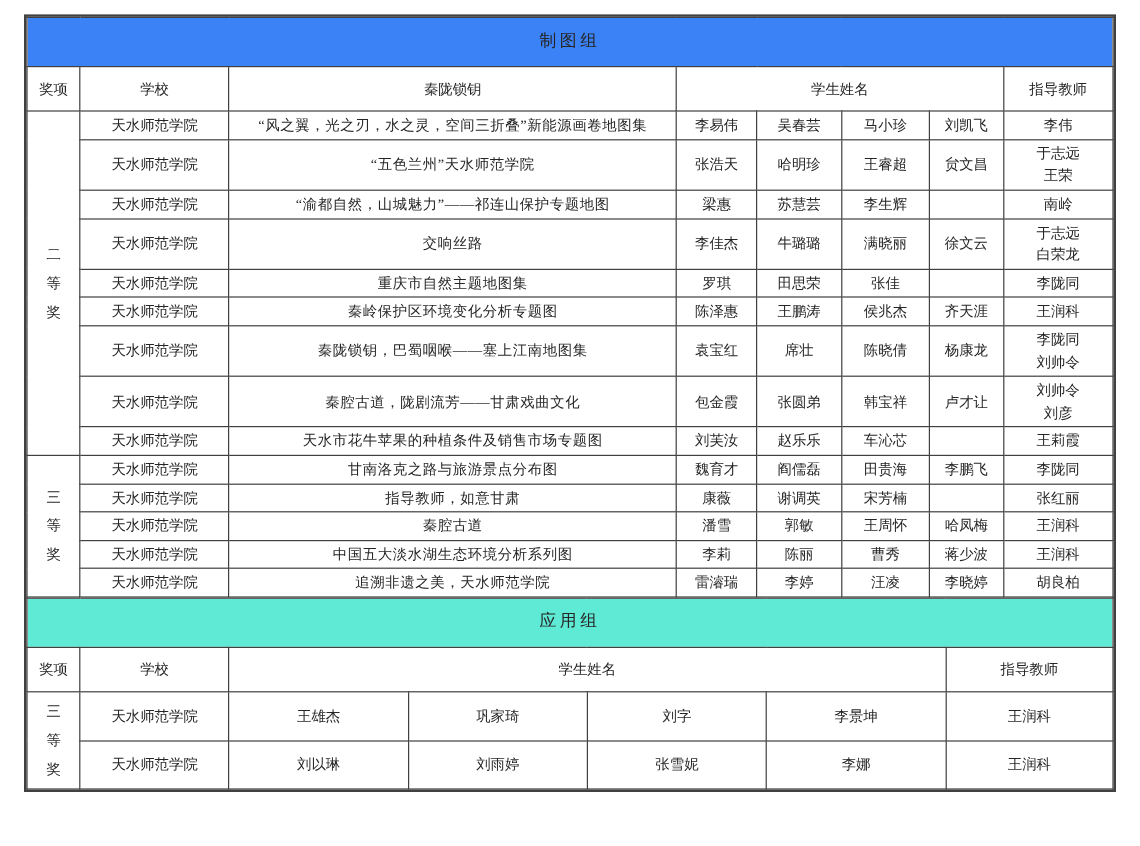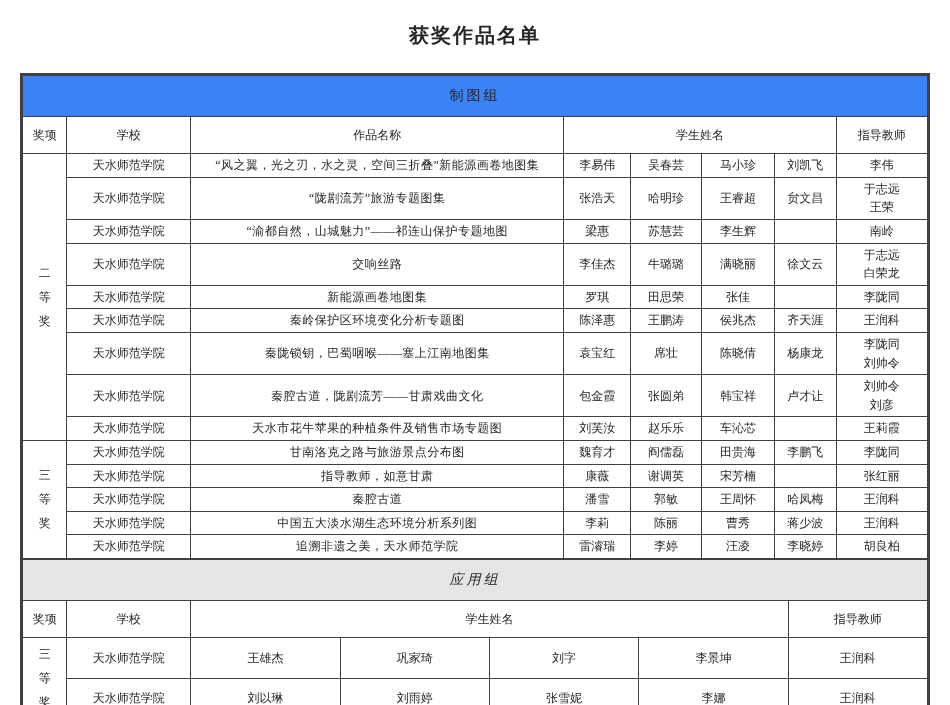--- a/index.html
+++ b/index.html
@@ -38,21 +38,20 @@
   .head-row th { padding: 9px 4px; }
   .award-cell { line-height: 2.0; padding: 4px 2px; }
   .pre { white-space: pre-line; }
   .work-cell { letter-spacing: 0.5px; }
   .tbl2 td.data { padding: 10px 4px; }
 </style>
 </head>
 <body>
 
 <div class="page">
-  <h1 class="title">获奖作品名单</h1>
 
   <div class="table-frame">
 
     <table class="tbl">
       <colgroup>
         <col style="width:4.9%">
           <col style="width:13.7%">
           <col style="width:41.2%">
         <col style="width:7.4%">
           <col style="width:7.8%">
@@ -60,41 +59,41 @@
           <col style="width:6.8%">
         <col style="width:10.1%">
       </colgroup>
       <tbody id="mapping-body">
         <tr>
           <td colspan="8" class="band" style="background: #3b82f6;">制图组</td>
         </tr>
         <tr class="head-row">
           <th>奖项</th>
           <th>学校</th>
-          <th>作品名称</th>
+          <th>秦陇锁钥</th>
           <th colspan="4">学生姓名</th>
           <th>指导教师</th>
         </tr>
       <tr>
             <td class="award-cell" rowspan="9">
               <div>二</div>
               <div>等</div>
               <div>奖</div>
             </td>
             <td class="data">天水师范学院</td>
             <td class="work-cell data">“风之翼，光之刃，水之灵，空间三折叠”新能源画卷地图集</td>
             <td class="data">李易伟</td>
             <td class="data">吴春芸</td>
             <td class="data">马小珍</td>
             <td class="data">刘凯飞</td>
             <td class="pre data">李伟</td>
           </tr>
           <tr>
             <td class="data">天水师范学院</td>
-            <td class="work-cell data">“陇剧流芳”旅游专题图集</td>
+            <td class="work-cell data">“五色兰州”天水师范学院</td>
             <td class="data">张浩天</td>
             <td class="data">哈明珍</td>
             <td class="data">王睿超</td>
             <td class="data">贠文昌</td>
             <td class="pre data">于志远
 王荣</td>
           </tr>
           <tr>
             <td class="data">天水师范学院</td>
             <td class="work-cell data">“渝都自然，山城魅力”——祁连山保护专题地图</td>
@@ -109,21 +108,21 @@
             <td class="work-cell data">交响丝路</td>
             <td class="data">李佳杰</td>
             <td class="data">牛璐璐</td>
             <td class="data">满晓丽</td>
             <td class="data">徐文云</td>
             <td class="pre data">于志远
 白荣龙</td>
           </tr>
           <tr>
             <td class="data">天水师范学院</td>
-            <td class="work-cell data">新能源画卷地图集</td>
+            <td class="work-cell data">重庆市自然主题地图集</td>
             <td class="data">罗琪</td>
             <td class="data">田思荣</td>
             <td class="data">张佳</td>
             <td class="data"></td>
             <td class="pre data">李陇同</td>
           </tr>
           <tr>
             <td class="data">天水师范学院</td>
             <td class="work-cell data">秦岭保护区环境变化分析专题图</td>
             <td class="data">陈泽惠</td>
@@ -219,21 +218,21 @@
         <col style="width:4.9%">
           <col style="width:13.7%">
         <col style="width:16.5%">
           <col style="width:16.5%">
           <col style="width:16.5%">
           <col style="width:16.5%">
         <col style="width:15.4%">
       </colgroup>
       <tbody id="application-body">
         <tr>
-          <td colspan="7" class="band" style="background: #e5e5e5; font-style: italic;">应用组</td>
+          <td colspan="7" class="band" style="background: #5eead4;">应用组</td>
         </tr>
         <tr class="head-row">
           <th>奖项</th>
           <th>学校</th>
           <th colspan="4">学生姓名</th>
           <th>指导教师</th>
         </tr>
       <tr>
             <td class="award-cell" rowspan="2">
               <div>三</div>

